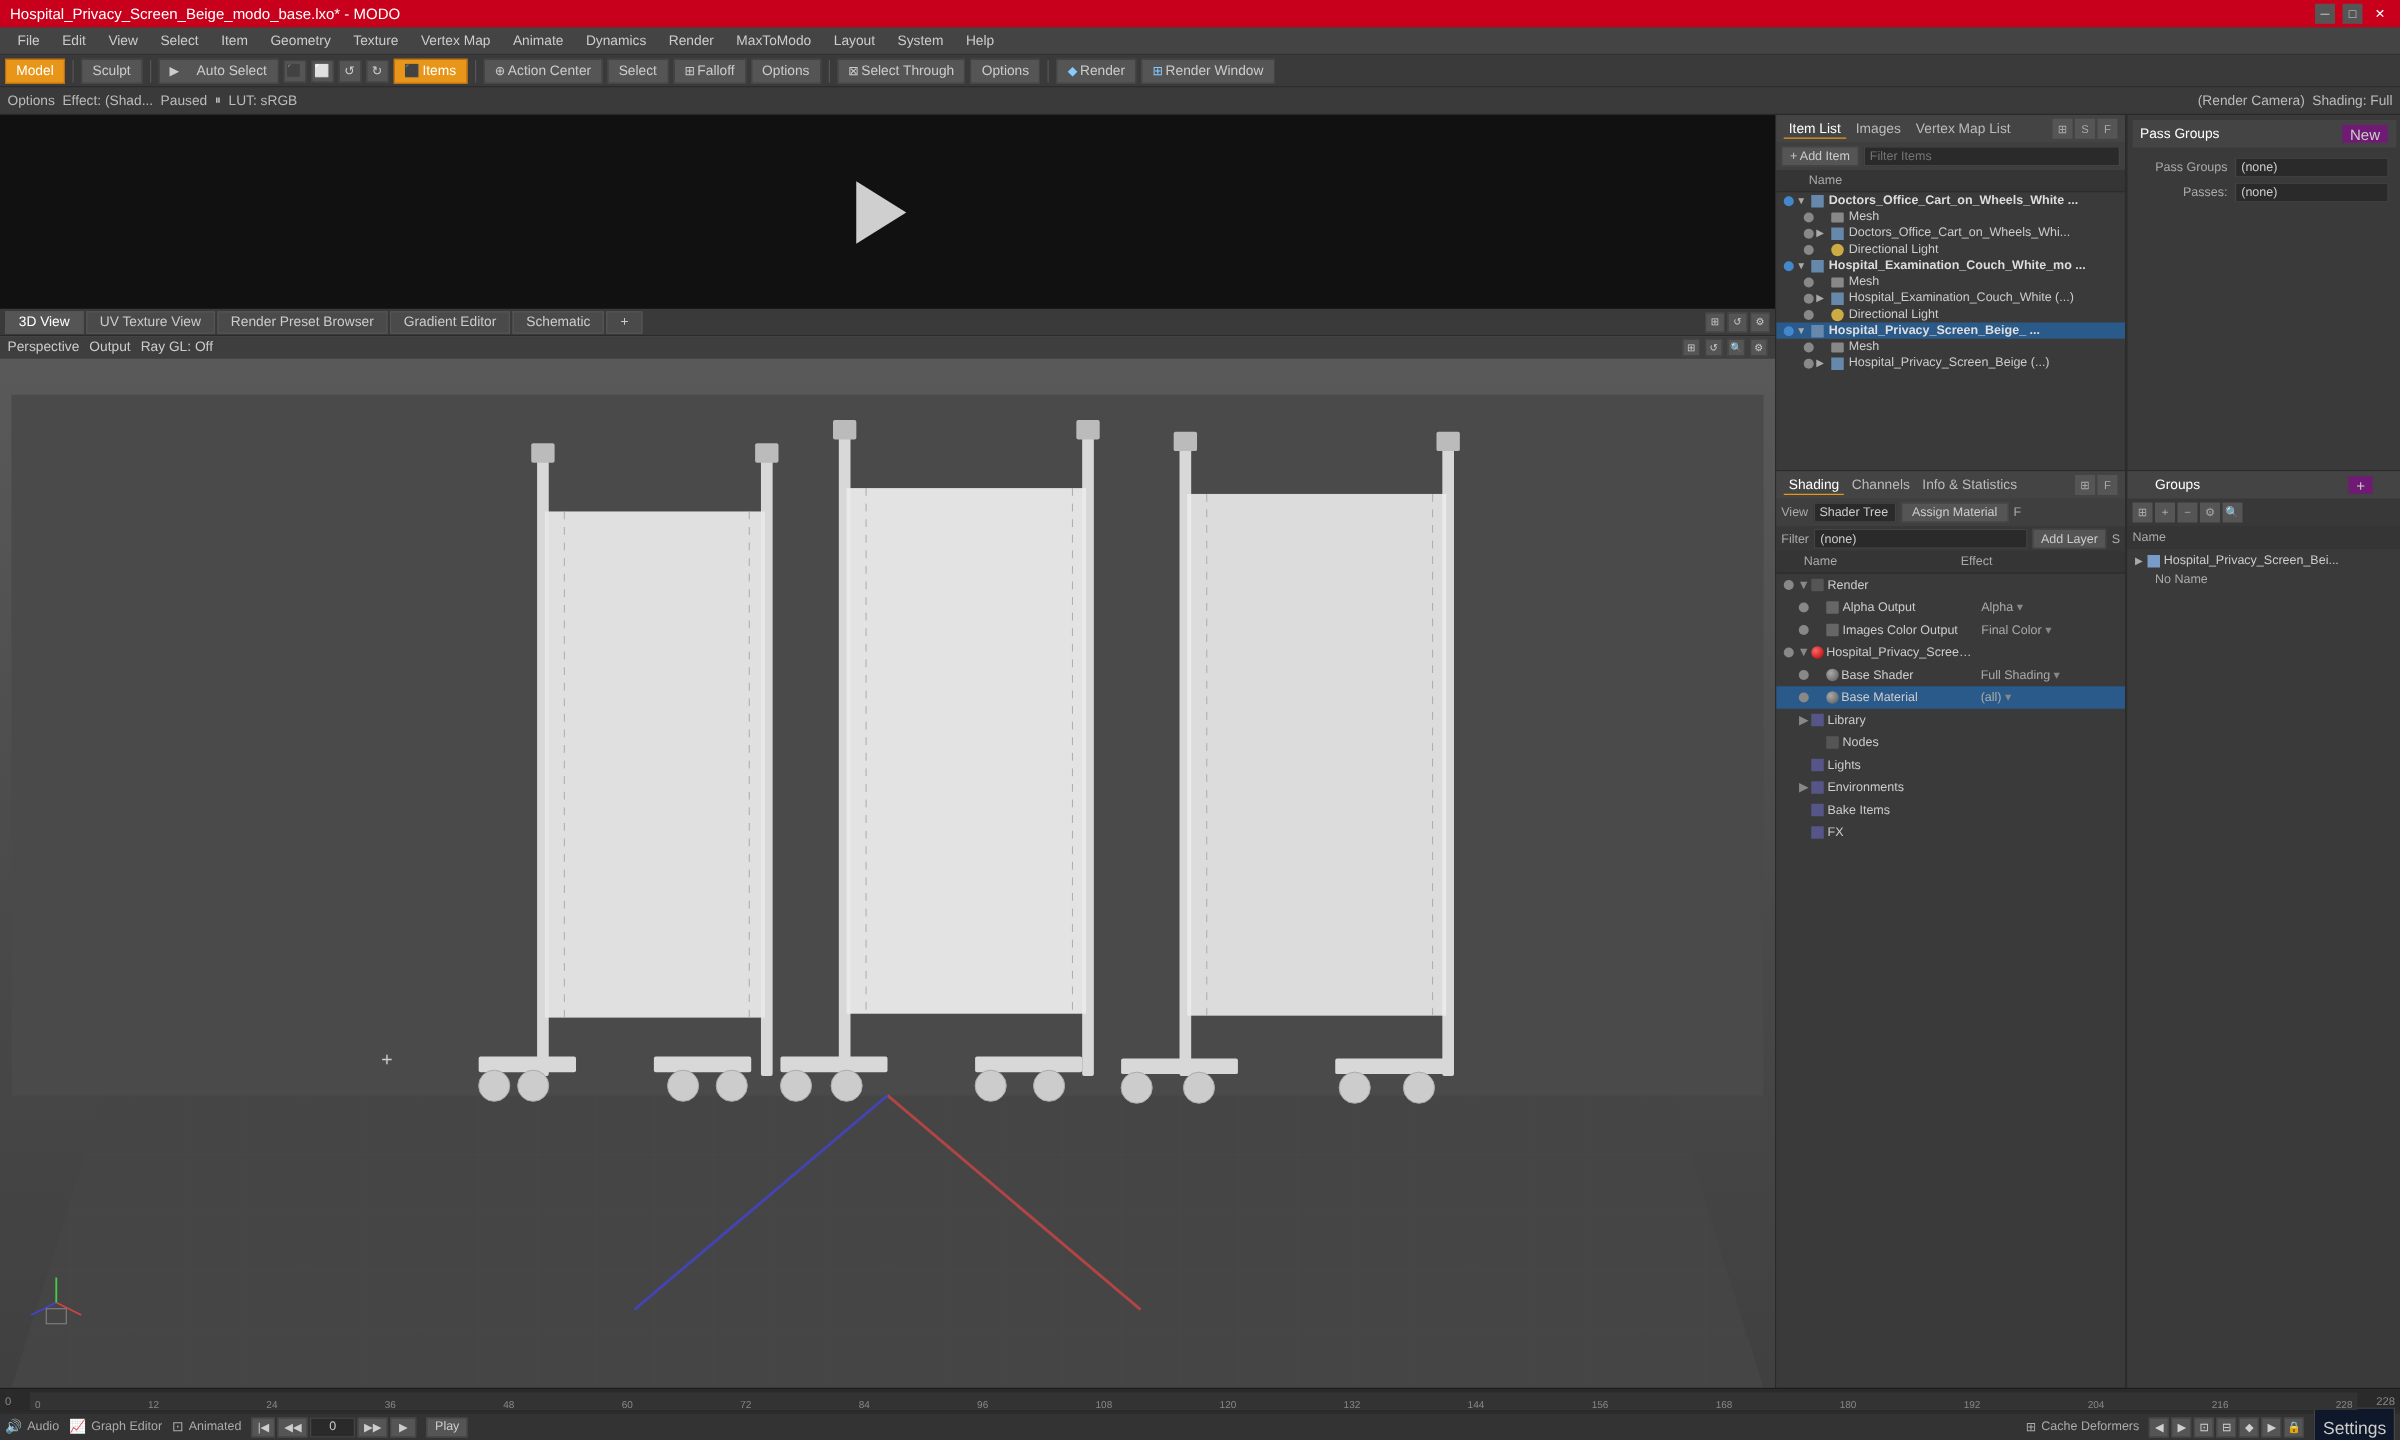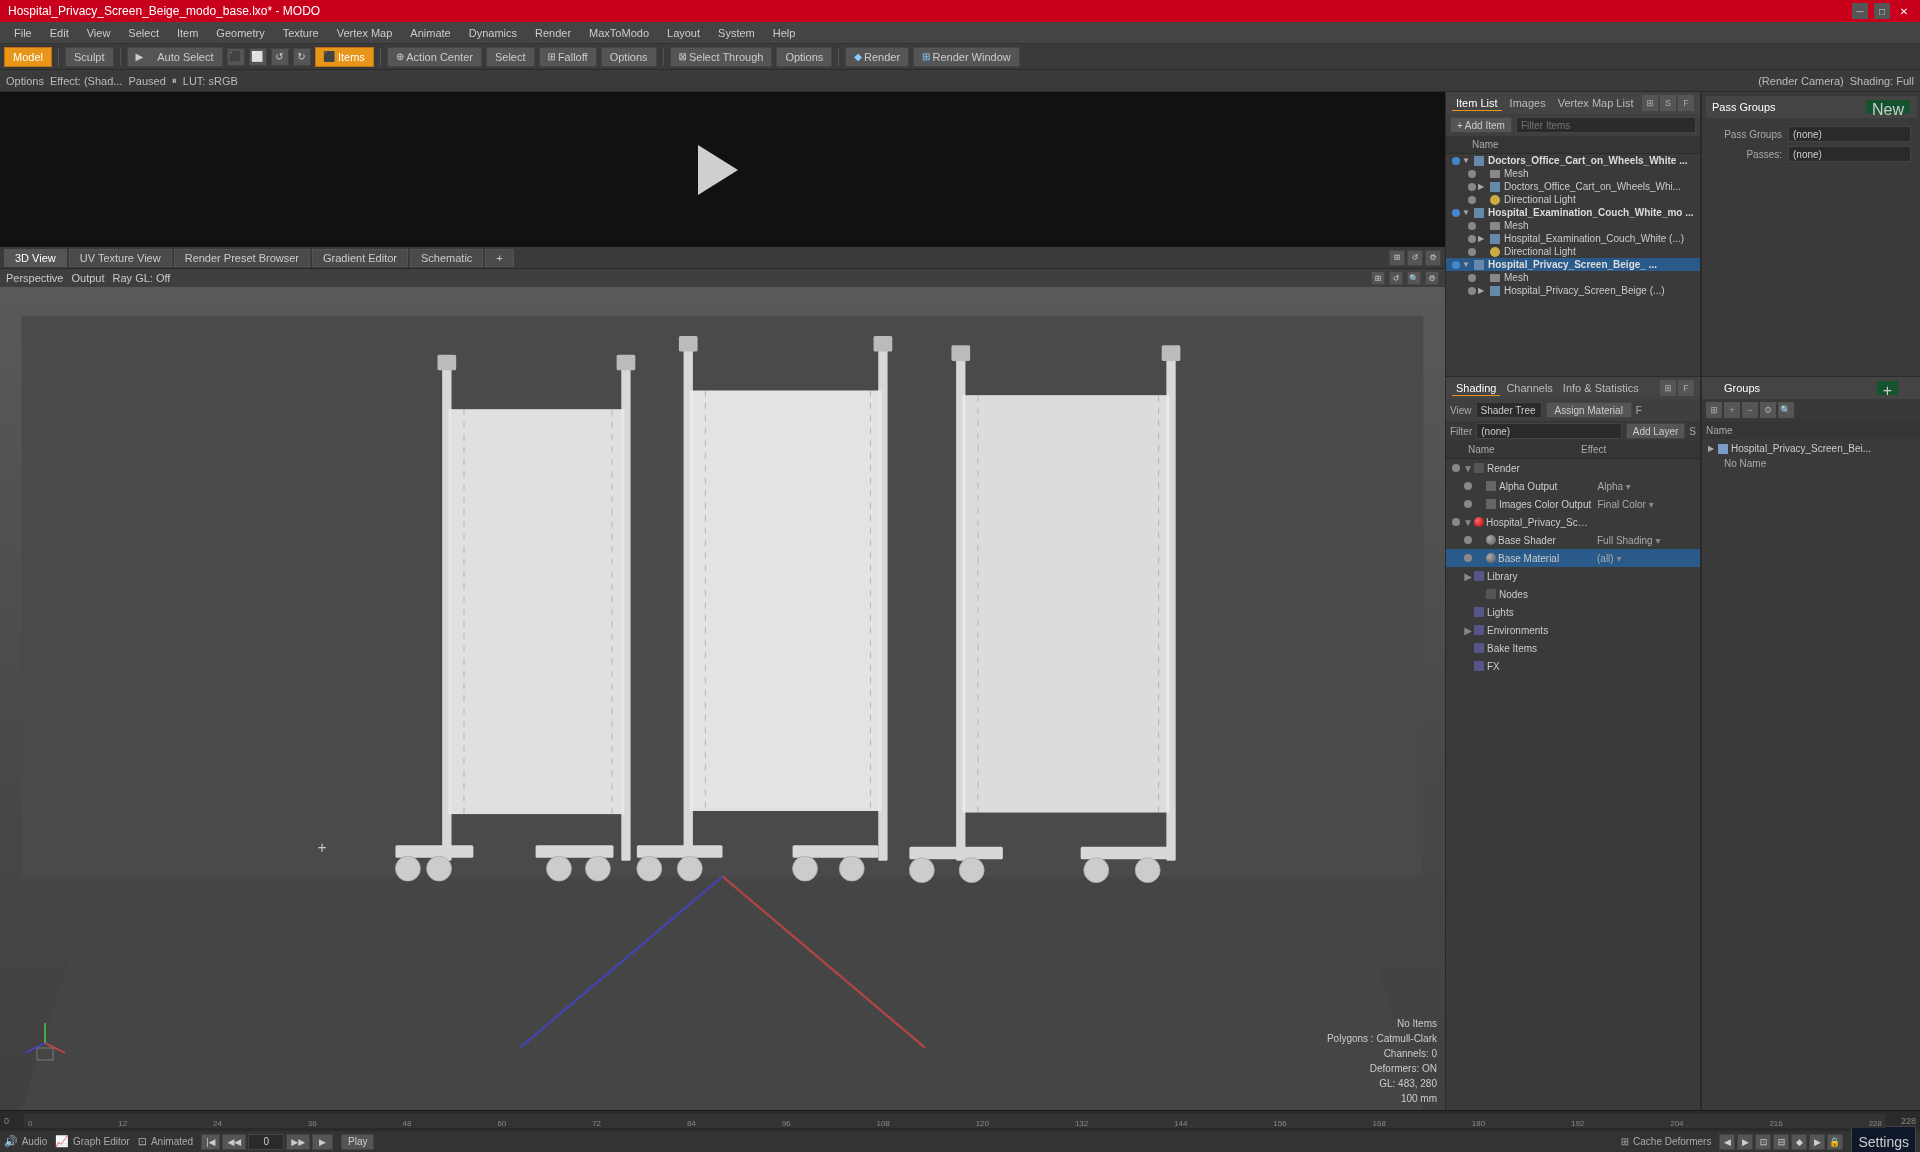--- a/index.html
+++ b/index.html
@@ -388,25 +388,25 @@
       align-items: center;
       justify-content: space-between;
       padding: 2px 6px;
       background: #444;
       height: 22px;
     }
     .groups-tabs { display: flex; gap: 6px; }
     .groups-tab { font-size: 11px; color: #bbb; cursor: pointer; }
     .groups-tab.active { color: #fff; }
     .groups-new-btn {
-      background: #14532d;
+      background: #701a75;
       border: 1px solid #444;
       color: #ccc;
       padding: 1px 6px;
-      font-size: 16px;
+      font-size: 12px;
       cursor: pointer;
       height: 16px;
       margin-left: 22px;
     }
     .groups-tb-icon { width: 16px; height: 16px; background: #555; display: flex; align-items: center; justify-content: center; font-size: 9px; cursor: pointer; color: #aaa; }
     #groups-content {
       flex: 1;
       background: #3a3a3a;
       padding: 4px;
     }
@@ -700,43 +700,35 @@
             <circle cx="50" cy="331" r="8" fill="#ccc" stroke="#aaa" stroke-width="0.5"></circle>
             <circle cx="130" cy="331" r="8" fill="#ccc" stroke="#aaa" stroke-width="0.5"></circle>
             <circle cx="163" cy="331" r="8" fill="#ccc" stroke="#aaa" stroke-width="0.5"></circle>
             <rect x="37" y="-6" width="12" height="10" fill="#bbb" rx="1"></rect>
             <rect x="172" y="-6" width="12" height="10" fill="#bbb" rx="1"></rect>
           </g>
 
           <text x="190" y="375" fill="#ccc" font-size="10">+</text>
         </svg>
 
-        <div id="viewport-info">
-          <div>No Items</div>
-          <div>Polygons : Catmull-Clark</div>
-          <div>Channels: 0</div>
-          <div>Deformers: ON</div>
-          <div>GL: 483, 280</div>
-          <div>100 mm</div>
-        </div>
 
         <div id="viewport-axes" style="bottom:40px; left:20px; position:absolute;">
           <svg width="50" height="50" viewBox="0 0 50 50">
             <line x1="25" y1="25" x2="45" y2="35" stroke="#cc4444" stroke-width="1.5"></line>
             <line x1="25" y1="25" x2="5" y2="35" stroke="#4444cc" stroke-width="1.5"></line>
             <line x1="25" y1="25" x2="25" y2="5" stroke="#44cc44" stroke-width="1.5"></line>
             <rect x="17" y="30" width="16" height="12" fill="none" stroke="#888" stroke-width="0.8"></rect>
           </svg>
         </div>
 
       </div>
     </div>
   </div>
 
-  <div style="width:255px; display:flex; flex-direction:column; border-left:1px solid #2a2a2a;">
+  <div style="width:280px; display:flex; flex-direction:column; border-left:1px solid #2a2a2a;">
 
     <div id="item-list-panel">
       <div id="item-list-header">
         <div class="panel-tabs">
           <span class="panel-tab active">Item List</span>
           <span class="panel-tab">Images</span>
           <span class="panel-tab">Vertex Map List</span>
         </div>
         <div class="panel-icons">
           <div class="panel-icon">⊞</div>

